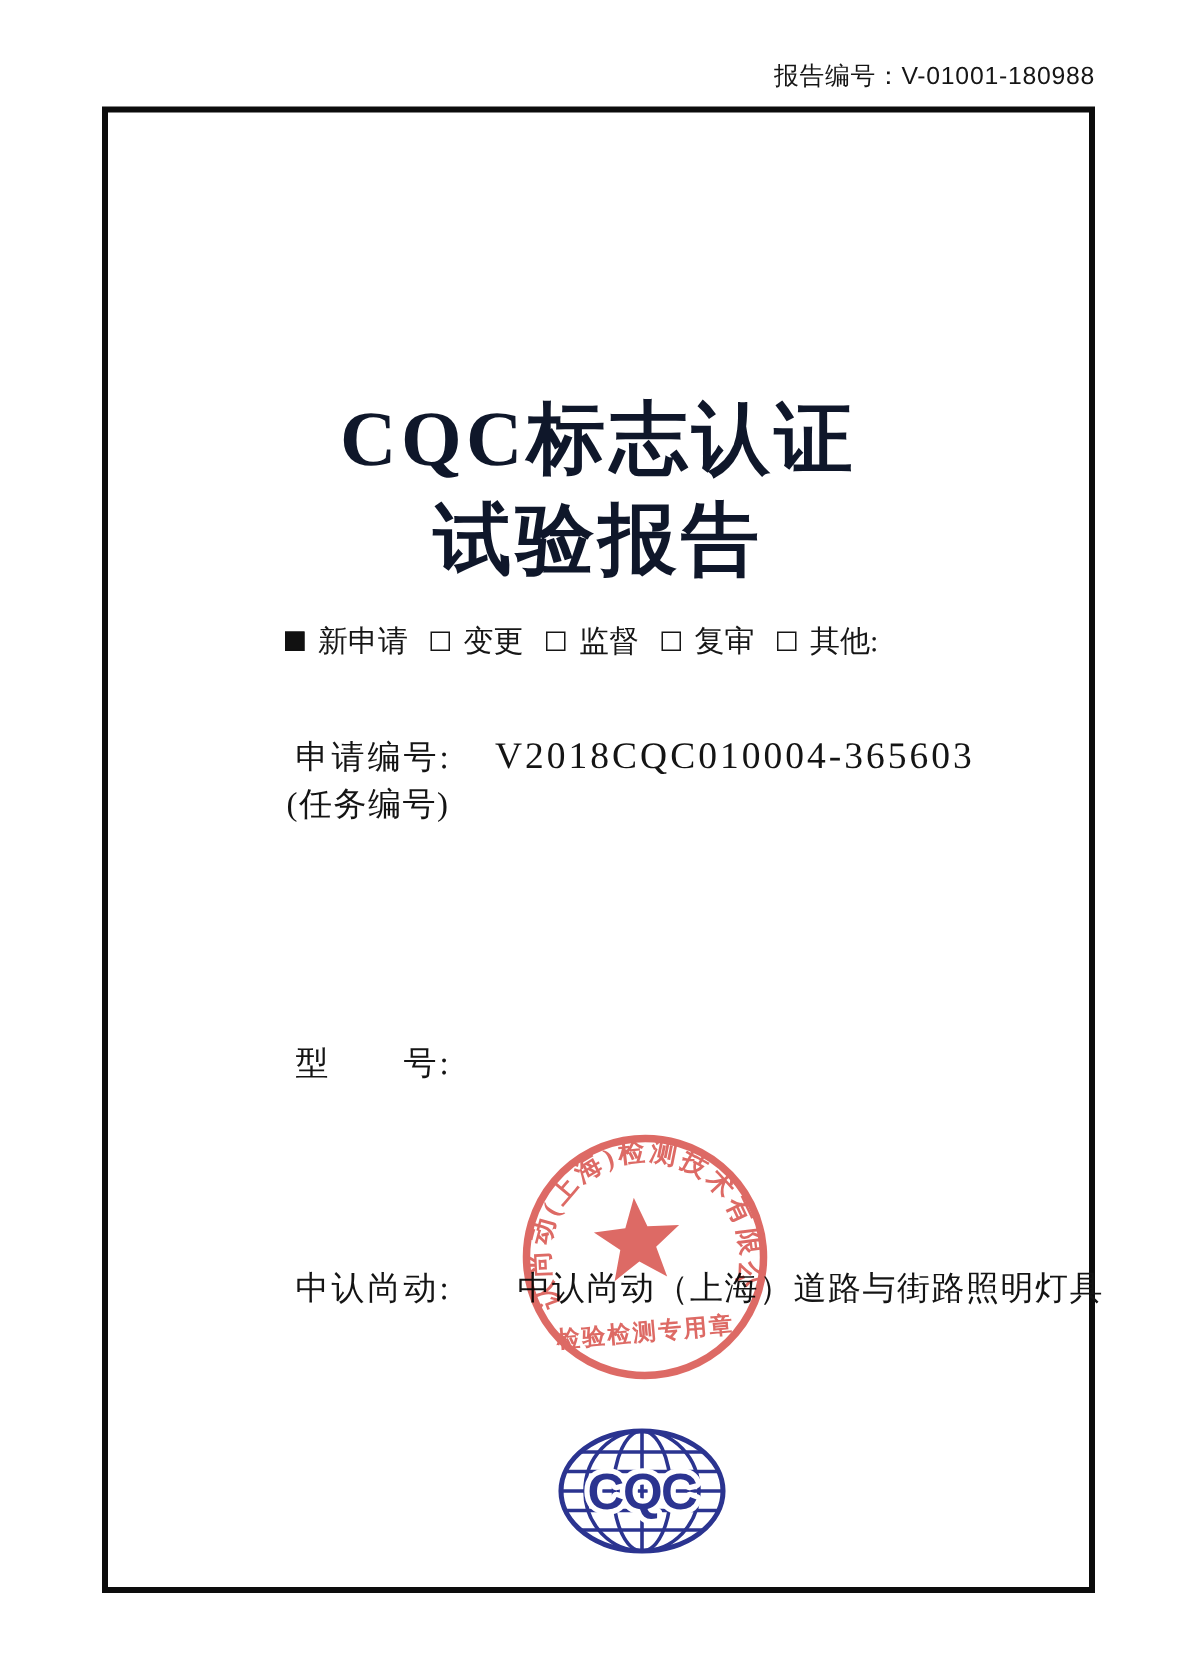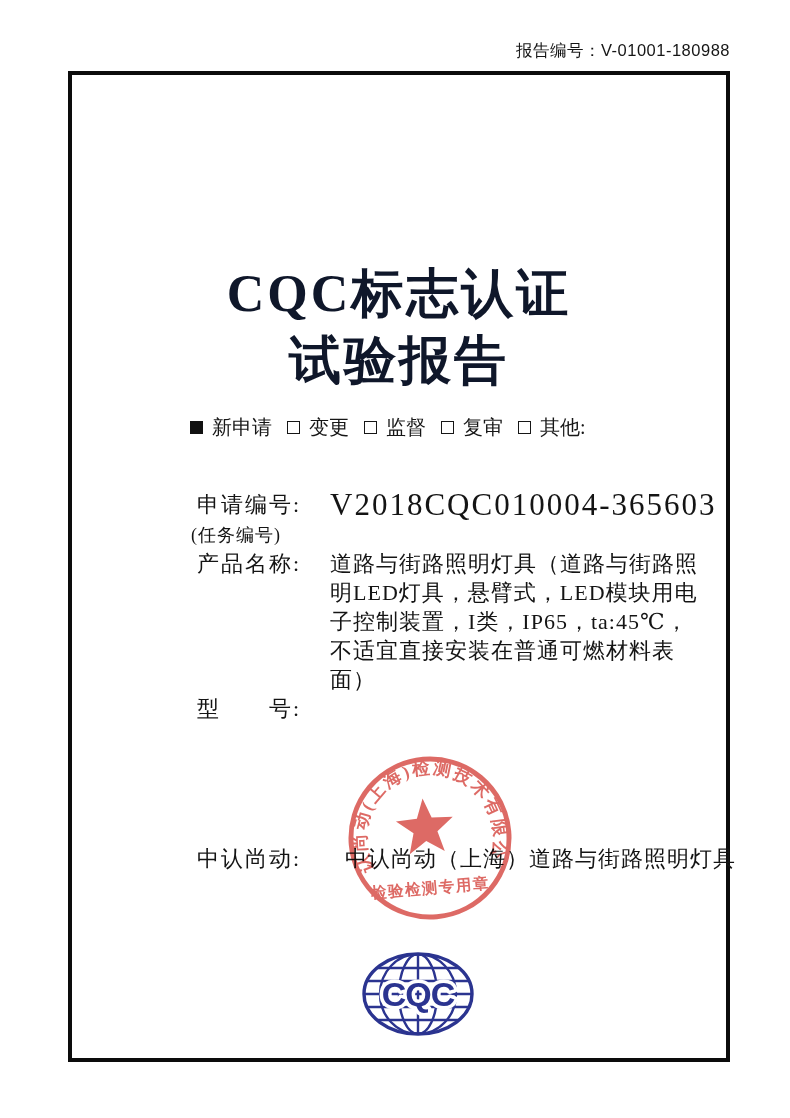--- a/index.html
+++ b/index.html
@@ -53,38 +53,38 @@
   
   .field-row { position: absolute; left: 197px; display: flex; align-items: flex-start; }
   .field-label {
     flex: 0 0 auto; width: 133px;
     font-size: 22px; line-height: 29px; letter-spacing: 2px;
     color: #141414; white-space: pre;
   }
   .field-value {
     font-size: 22px; line-height: 29px; letter-spacing: 1px; color: #141414;
   }
-  .value-latin { font-size: 31px; letter-spacing: 2px; }
+  .value-latin { font-size: 25px; letter-spacing: 2px; }
   .row-appno   { top: 490px; }
   .sub-label   { position: absolute; left: 191px; top: 521px;
-                 font-size: 18px; line-height: 29px; letter-spacing: 1px; color: #141414; }
+                 font-size: 22px; line-height: 29px; letter-spacing: 1px; color: #141414; }
   .row-product { top: 549px; }
   .row-product .field-value { width: 374px; }
   .row-model   { top: 694px; flex-direction: column; }
   .row-agency  { top: 844px; }
   .row-agency .field-label { width: 148px; }
 
   
   .seal {
     position: absolute; left: 340px; top: 748px; width: 180px; height: 180px;
     mix-blend-mode: multiply; opacity: 0.88; pointer-events: none;
   }
 
   
-  .cqc-logo { position: absolute; left: 358px; top: 941px; width: 120px; height: 106px; }
+  .cqc-logo { position: absolute; left: 368px; top: 941px; width: 120px; height: 106px; }
 
   svg { display: block; width: 100%; height: 100%; }
   .seal-stroke { stroke: #d9554f; fill: none; }
   .seal-fill { fill: #d9554f; }
   .seal-arc-text { font-size: 17.5px; letter-spacing: 2.5px; font-weight: bold;
                    font-family: "Liberation Serif", "DejaVu Serif", serif; }
   .seal-bottom-text { font-size: 15.5px; letter-spacing: 1.5px; font-weight: bold;
                       font-family: "Liberation Serif", "DejaVu Serif", serif; text-anchor: middle; }
   .globe-stroke { stroke: #2b3490; fill: none; stroke-width: 2.4; }
   .globe-outer { stroke-width: 3.4; }
@@ -131,24 +131,20 @@
       <span>其他:</span>
     </span>
   </div>
 
   <div class="field-row row-appno">
     <span class="field-label">申请编号:</span>
     <span class="field-value value-latin">V2018CQC010004-365603</span>
   </div>
   <div class="sub-label">(任务编号)</div>
 
-  <div class="field-row row-product">
-    <span class="field-label">产品名称:</span>
-    <span class="field-value">道路与街路照明灯具（道路与街路照明LED灯具，悬臂式，LED模块用电子控制装置，I类，IP65，ta:45℃，不适宜直接安装在普通可燃材料表面）</span>
-  </div>
 
   <div class="field-row row-model">
     <span class="field-label">型　　号:</span>
   </div>
 
   <div class="field-row row-agency">
     <span class="field-label">中认尚动:</span>
     <span class="field-value">中认尚动（上海）道路与街路照明灯具</span>
   </div>
 

